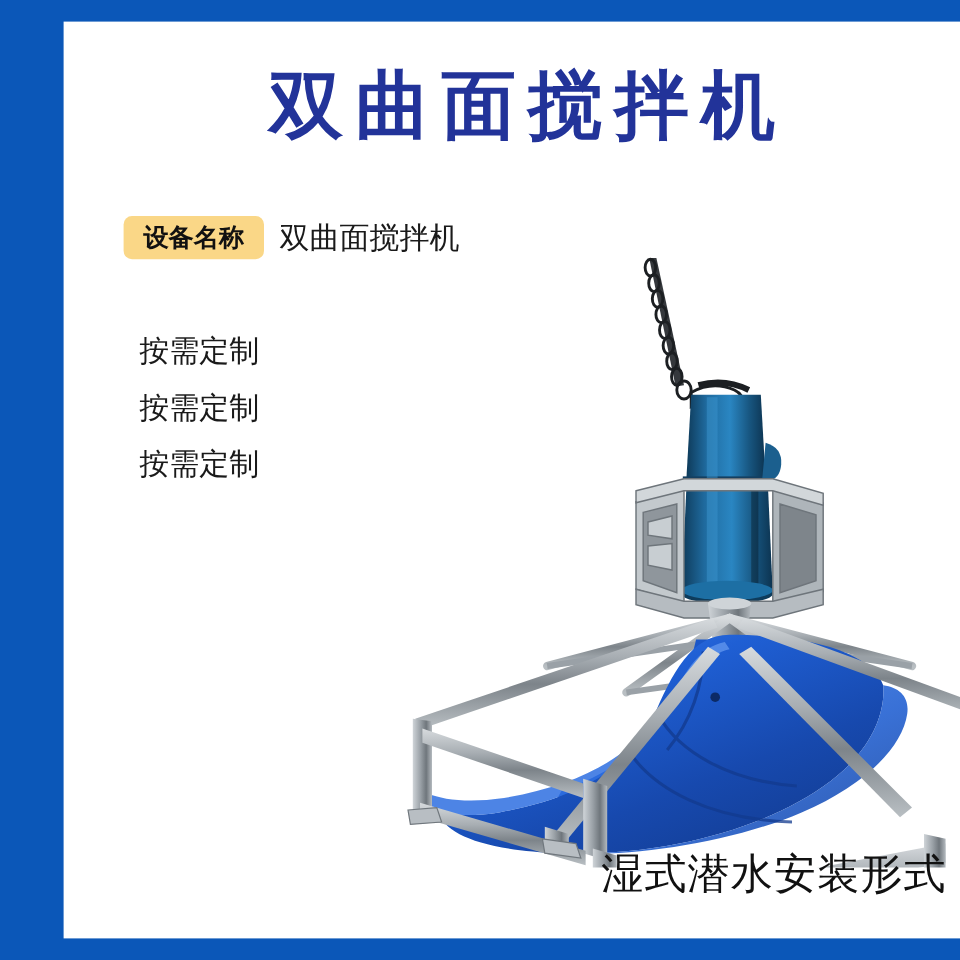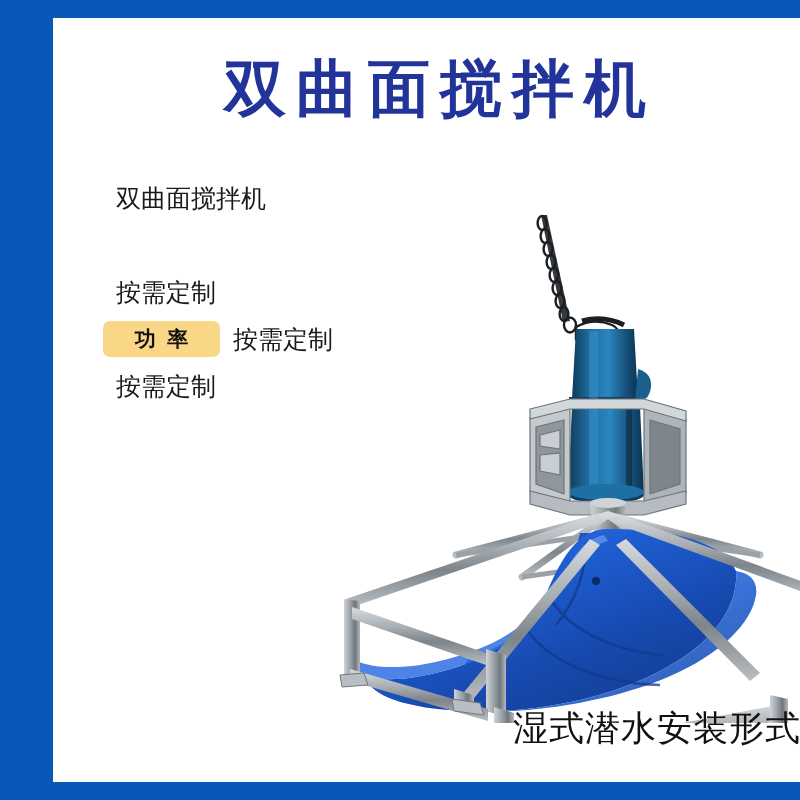--- a/index.html
+++ b/index.html
@@ -66,21 +66,21 @@
     margin-left:13px;
     color:#1a1a1a;
     font-size:25px;
     font-weight:normal;
     white-space:nowrap;
   }
 
   
   .caption {
     position:absolute;
-    right:16px;
+    right:28px;
     bottom:30px;
     color:#111111;
     font-size:35px;
     font-weight:normal;
     letter-spacing:1px;
     white-space:nowrap;
     text-align:center;
   }
 
   
@@ -95,32 +95,32 @@
 <body>
 
 <div class="poster">
   <div class="inner">
 
     <div class="title">双曲面搅拌机</div>
 
     <div class="spec">
 
       <div class="spec-row">
+        <div class="spec-label">设备名称</div>
         <div class="spec-value">双曲面搅拌机</div>
       </div>
 
       <div class="spec-row">
       </div>
 
       <div class="spec-row">
         <div class="spec-value">按需定制</div>
       </div>
 
       <div class="spec-row">
-        <div class="spec-label">功  率</div>
         <div class="spec-value">按需定制</div>
       </div>
 
       <div class="spec-row">
         <div class="spec-value">按需定制</div>
       </div>
 
     </div>
 
     <div class="photo">

